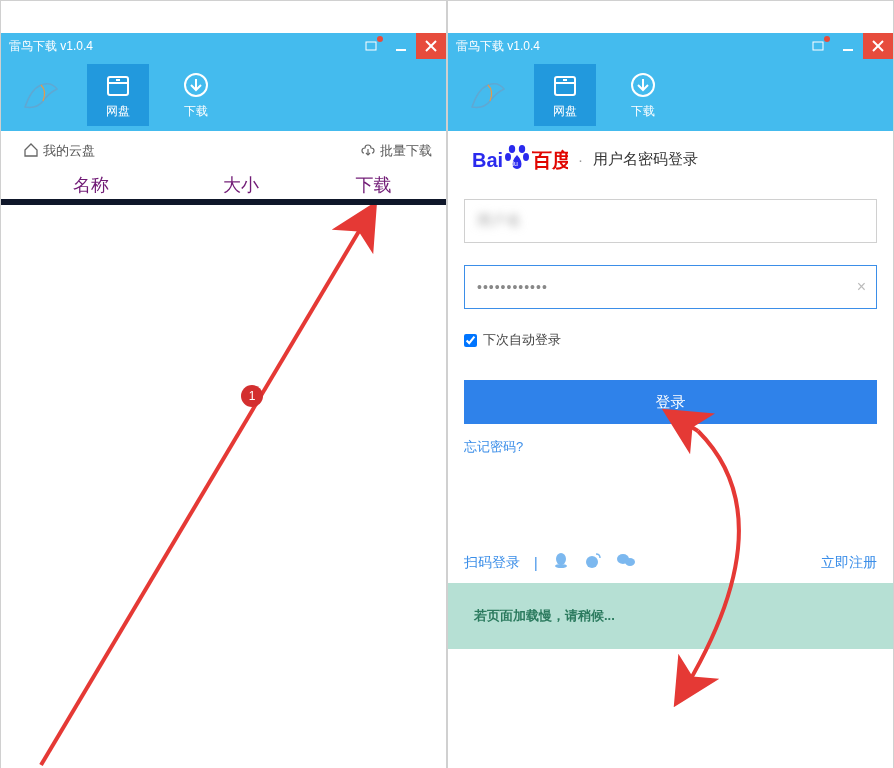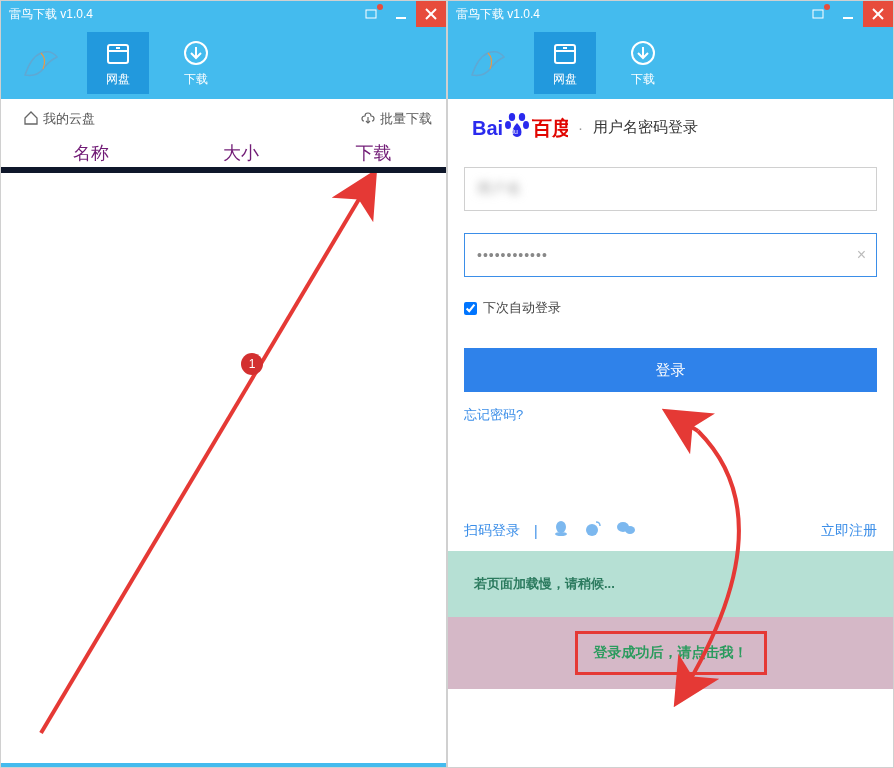--- a/index.html
+++ b/index.html
@@ -1,21 +1,21 @@
 <!DOCTYPE html>
 <html><head>
   <meta charset="utf-8">
   <style>
     * { box-sizing: border-box; margin: 0; padding: 0; }
     body { font-family: "Microsoft YaHei", Arial, sans-serif; background: #fff; }
     .container { display: flex; gap: 0; }
     .window { width: 447px; border: 1px solid #d0d0d0; background: #fff; position: relative; }
     .titlebar {
       height: 26px; background: #44bbee; display: flex; align-items: center;
-      justify-content: space-between; padding: 0 0 0 8px; color: #fff; font-size: 12px;
+      justify-content: space-between; padding: 0 0 0 8px; color: #fff; font-size: 12px; margin-top: 32px;
     }
     .titlebar-right { display: flex; align-items: center; height: 100%; }
     .tb-btn {
       width: 30px; height: 26px; display: flex; align-items: center; justify-content: center;
       cursor: pointer; position: relative;
     }
     .tb-btn svg { stroke: #fff; fill: none; }
     .tb-close { background: #e74c3c; }
     .red-dot { width: 6px; height: 6px; background: #e74c3c; border-radius: 50%; position: absolute; top: 3px; right: 3px; }
     .toolbar {
@@ -312,25 +312,20 @@
               </svg>
           </span>
         </div>
         <span class="register">立即注册</span>
       </div>
     </div>
 
     <div class="slow-note">
       <span>若页面加载慢，请稍候...</span>
     </div>
-    <div class="success-note">
-      <div class="success-btn">
-        <span>登录成功后，请点击我！</span>
-      </div>
-    </div>
 
     <svg class="arrow2" width="447" height="768" style="left:0;top:0">
       <defs>
         <marker id="ah2" markerWidth="12" markerHeight="12" refX="9" refY="6" orient="auto">
           <path d="M0,0 L12,6 L0,12 L3,6 Z" fill="#e53935"></path>
         </marker>
       </defs>
       <line x1="250" y1="430" x2="224" y2="414" stroke="#e53935" stroke-width="4" marker-end="url(#ah2)"></line>
       <path d="M250 430 Q340 520 232 696" fill="none" stroke="#e53935" stroke-width="4" marker-end="url(#ah2)"></path>
     </svg>

